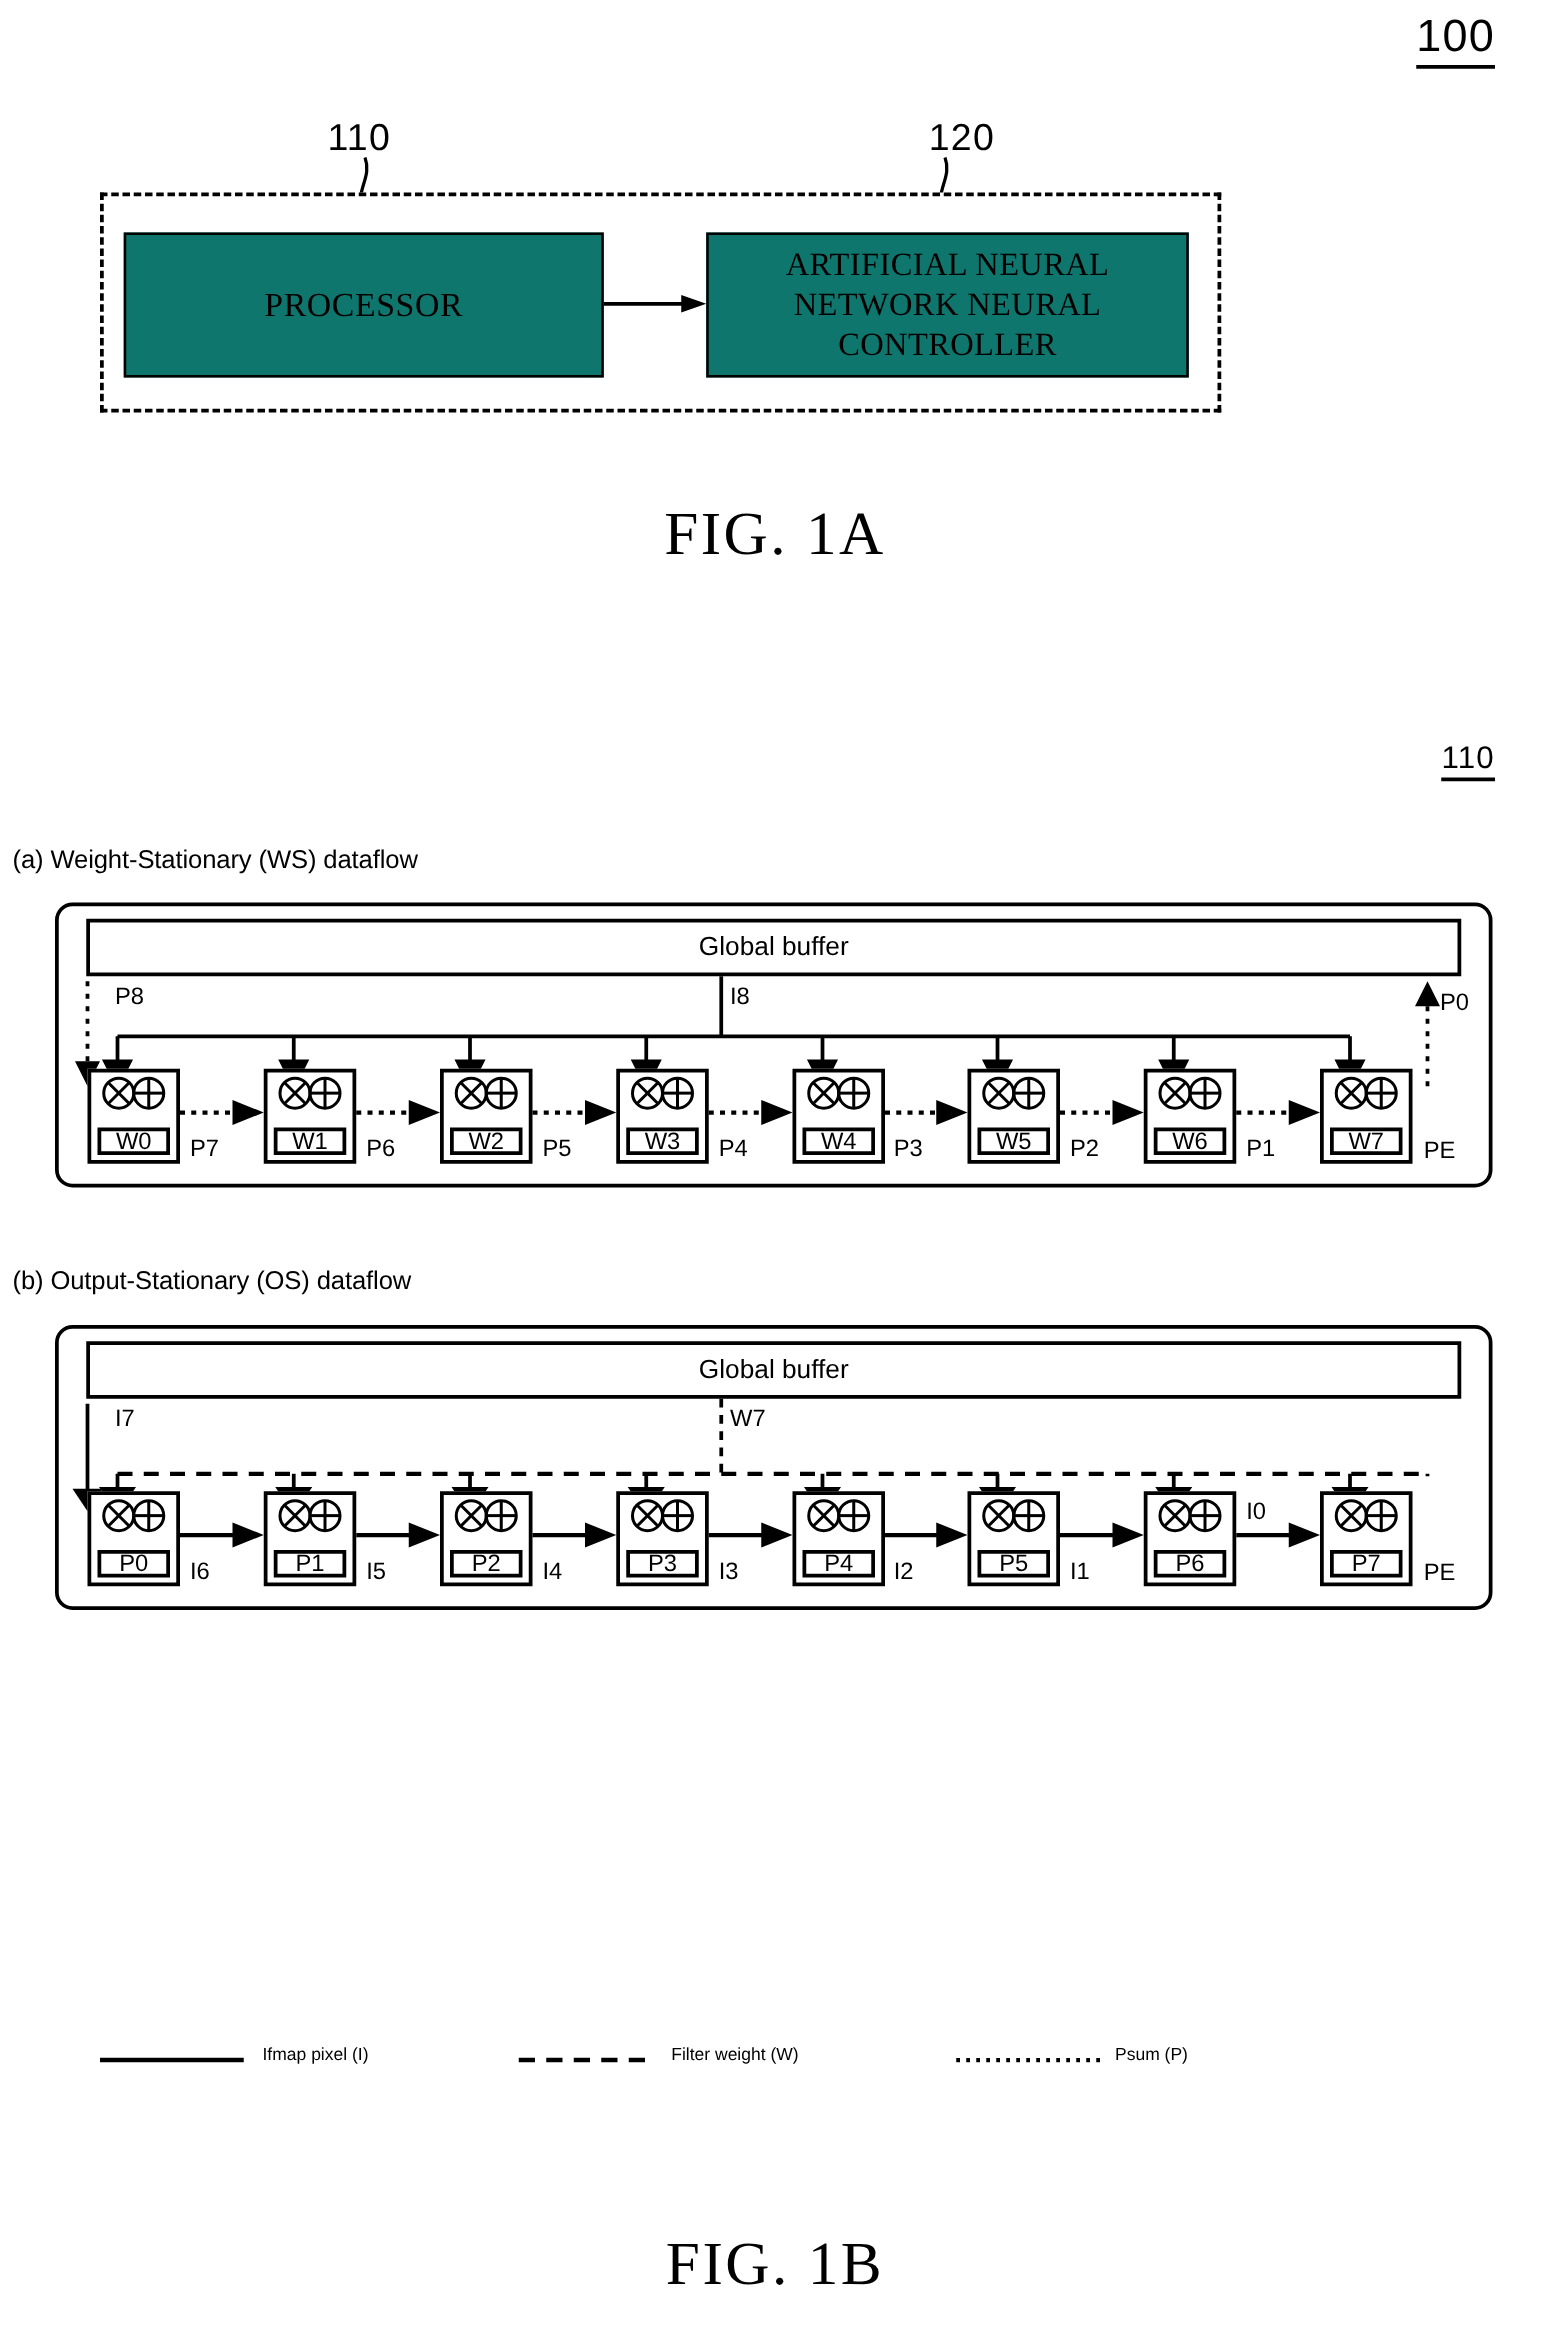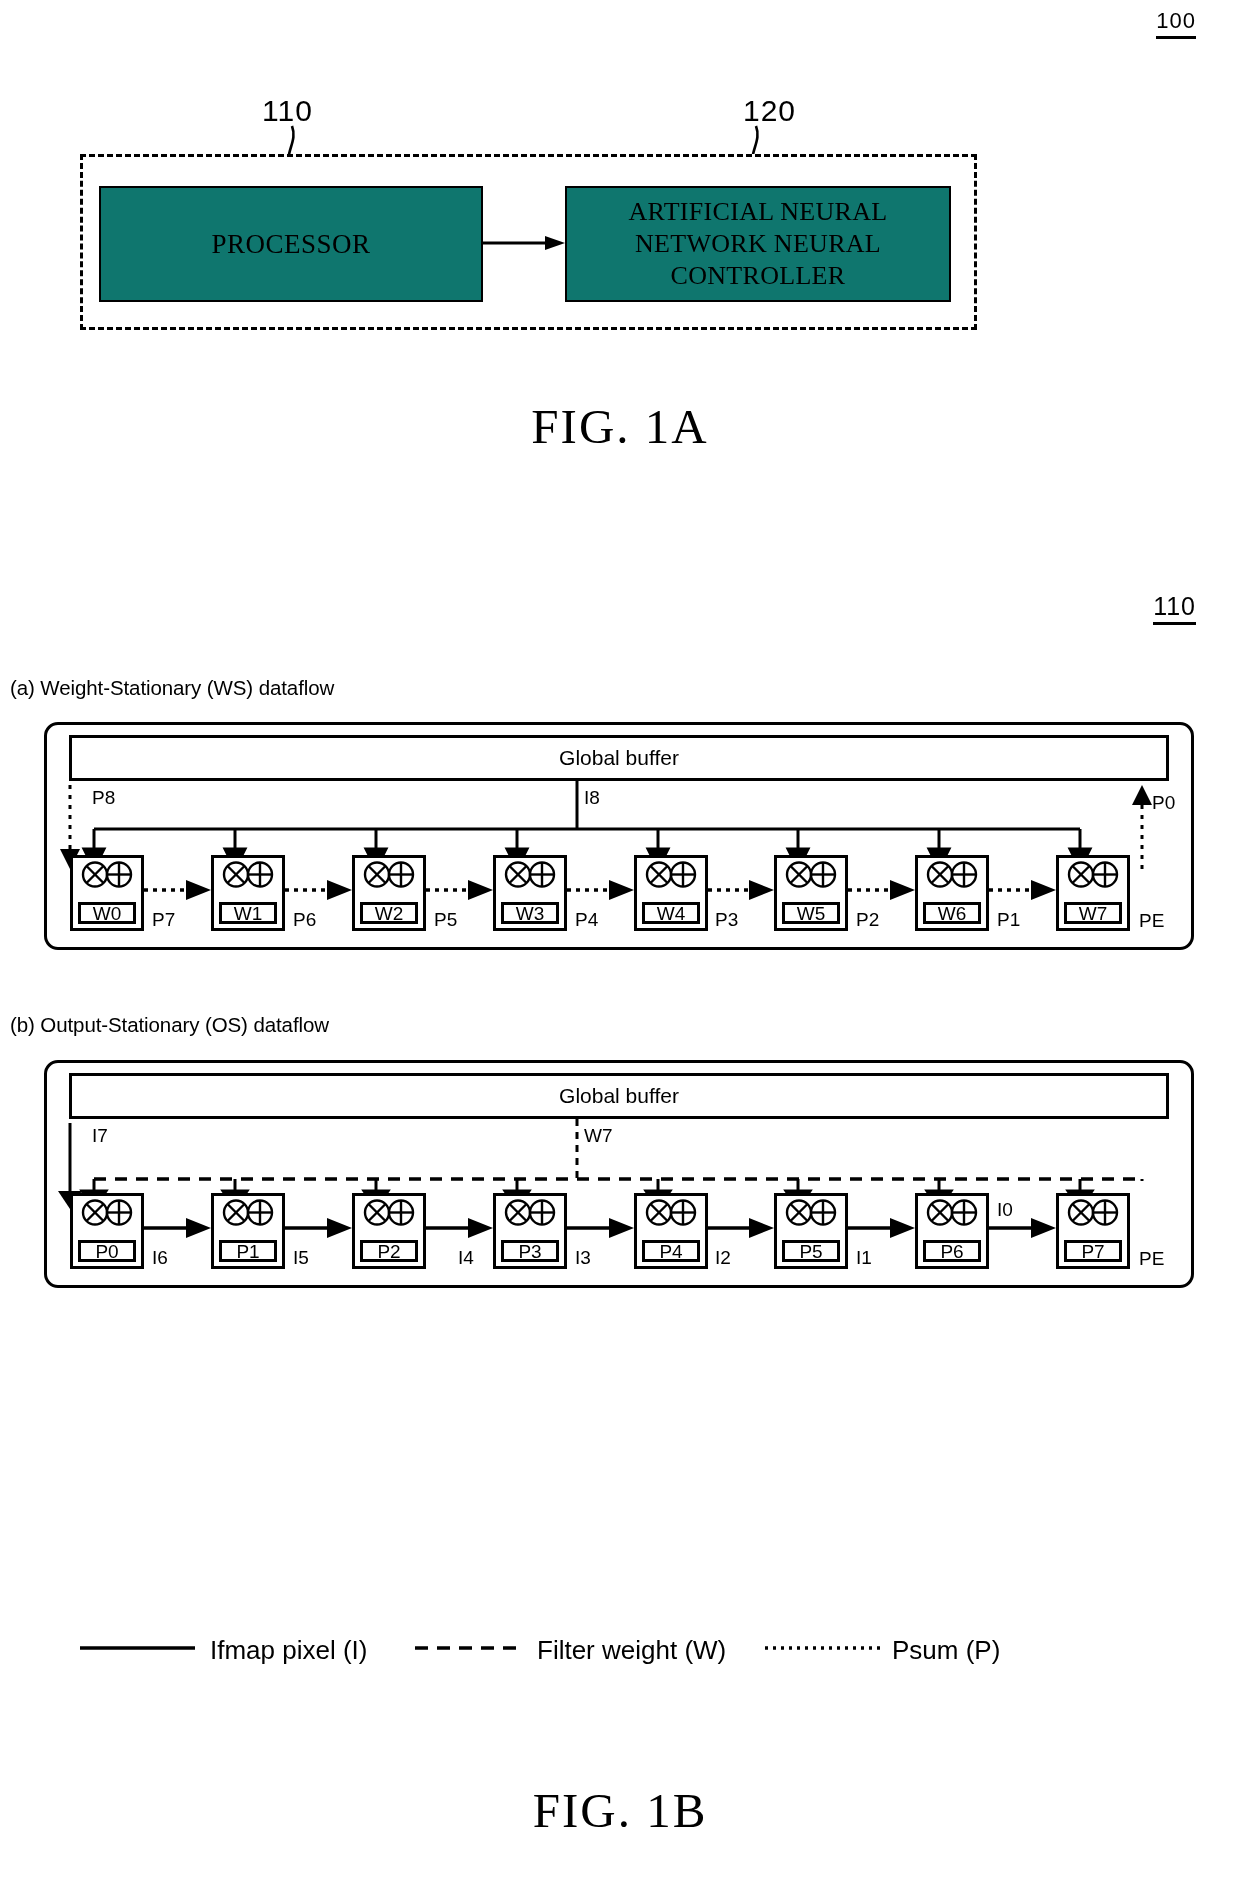--- a/index.html
+++ b/index.html
@@ -7,21 +7,21 @@
     width:1240px;height:1879px;position:relative;overflow:hidden;
     font-family:"Liberation Sans", sans-serif;color:#000;
   }
 
   
   .abs{position:absolute;}
 
   
   #fig1a-refnum{
     right:44px;top:8px;font-family:"Liberation Sans",sans-serif;
-    font-size:22px;letter-spacing:1px;
+    font-size:36px;letter-spacing:1px;
   }
   #fig1a-refnum .ul{border-bottom:3px solid #000;padding-bottom:3px;}
 
   #fig1a-outer{
     left:80px;top:154px;width:897px;height:176px;
     border:3px dashed #000;box-sizing:border-box;background:#fff;
   }
   .blk{
     position:absolute;border:2px solid #000;background:#0f766e;box-sizing:border-box;
     display:flex;align-items:center;justify-content:center;text-align:center;
@@ -93,21 +93,21 @@
     position:absolute;font-family:"Liberation Sans",sans-serif;font-size:19px;
     line-height:1;white-space:nowrap;
   }
   .pelbl{
     position:absolute;font-family:"Liberation Sans",sans-serif;font-size:19px;
   }
 
   
   #legend{position:absolute;left:80px;top:1635px;width:1000px;height:34px;}
   .leg-txt{
-    position:absolute;font-family:"Liberation Sans",sans-serif;font-size:26px;
+    position:absolute;font-family:"Liberation Sans",sans-serif;font-size:14px;
     top:0px;white-space:nowrap;
   }
 
   #fig1b-caption{
     left:0;right:0;top:1782px;text-align:center;
     font-family:"Liberation Serif",serif;font-size:49px;letter-spacing:2px;
   }
 
   svg{display:block;overflow:visible;}
 </style>
@@ -479,21 +479,21 @@
   <line x1="0" y1="10" x2="44" y2="10" stroke="#000" stroke-width="3.4"></line>
   <polygon points="42,0 67,10 42,20" fill="#000"></polygon>
 </svg>
 <svg class="abs" style="left:989px;top:1218px;" width="67" height="20" viewBox="0 0 67 20">
   <line x1="0" y1="10" x2="44" y2="10" stroke="#000" stroke-width="3.4"></line>
   <polygon points="42,0 67,10 42,20" fill="#000"></polygon>
 </svg>
 
 <div class="abs lbl" style="left:152px;top:1248px;">I6</div>
 <div class="abs lbl" style="left:293px;top:1248px;">I5</div>
-<div class="abs lbl" style="left:434px;top:1248px;margin-left:24px;">I4</div>
+<div class="abs lbl" style="left:434px;top:1248px;">I4</div>
 <div class="abs lbl" style="left:575px;top:1248px;">I3</div>
 <div class="abs lbl" style="left:715px;top:1248px;">I2</div>
 <div class="abs lbl" style="left:856px;top:1248px;">I1</div>
 <div class="abs lbl" style="left:997px;top:1200px;">I0</div>
 <div class="abs pelbl" style="left:1139px;top:1248px;">PE</div>
 
 <div id="legend">
   <svg class="abs" style="left:0px;top:10px;" width="115" height="6" viewBox="0 0 115 6">
     <line x1="0" y1="3" x2="115" y2="3" stroke="#000" stroke-width="3.6"></line>
   </svg>

